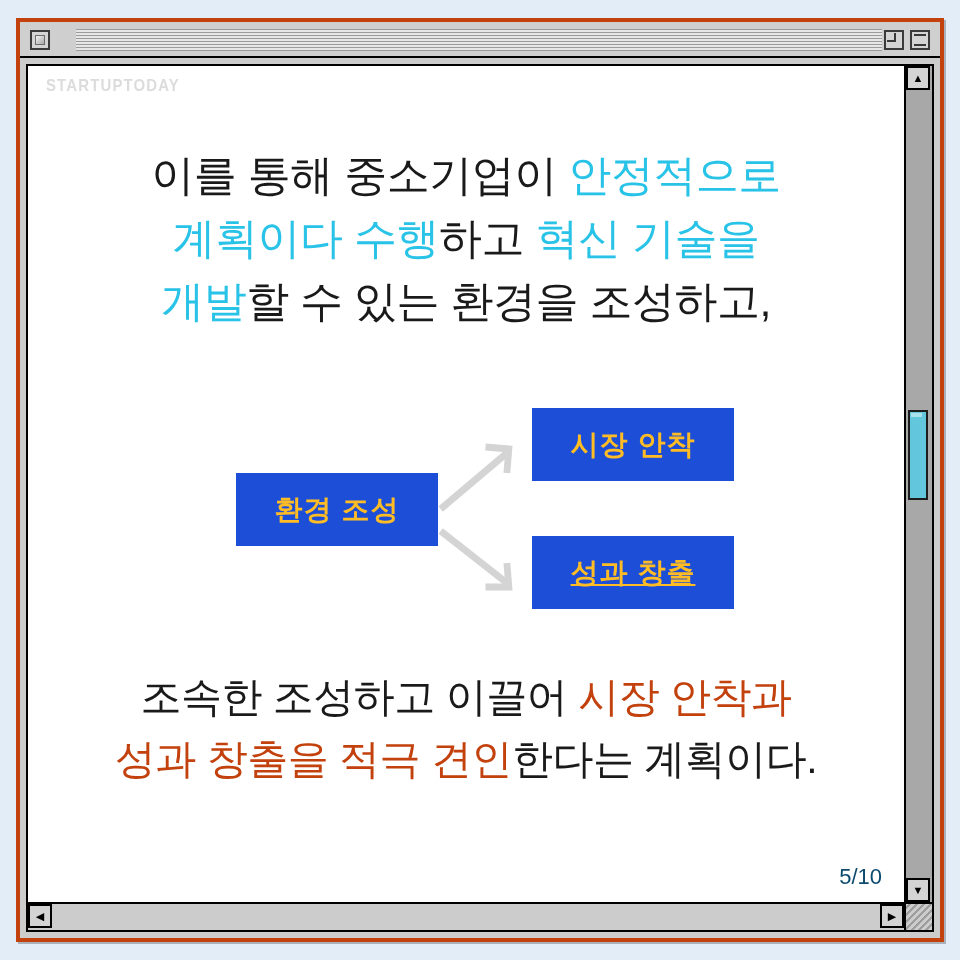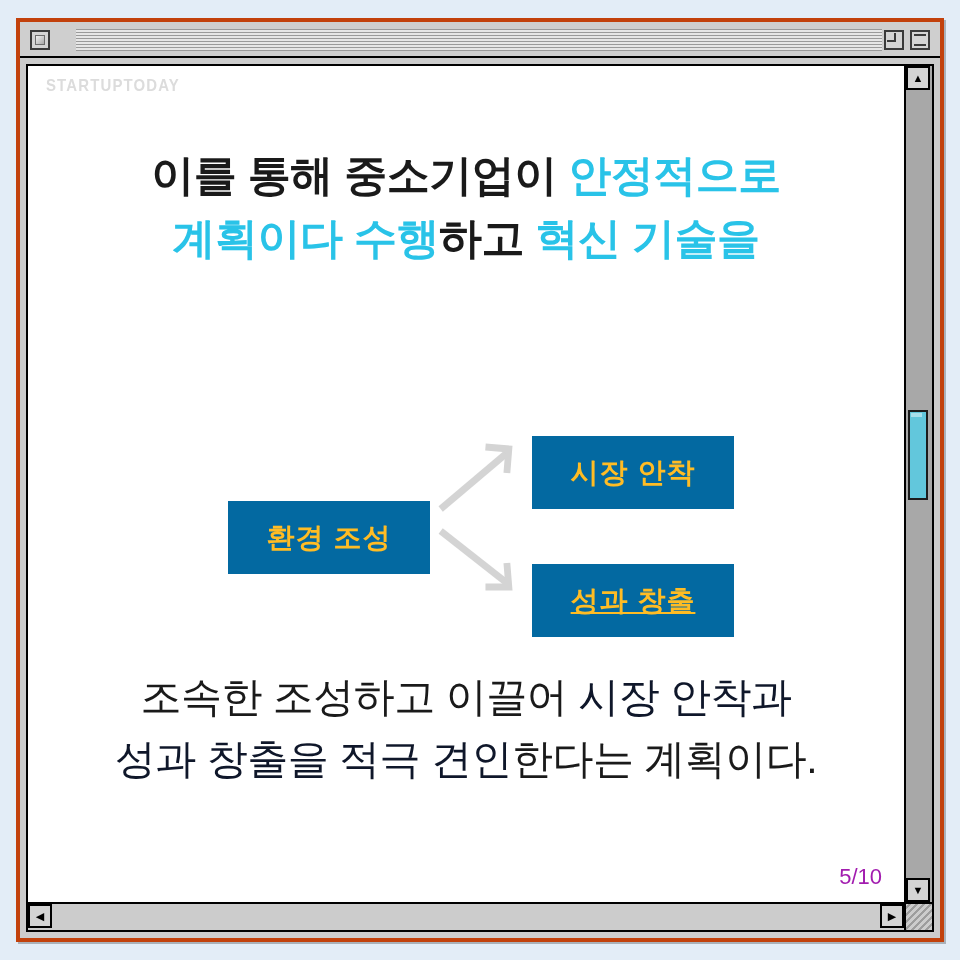--- a/index.html
+++ b/index.html
@@ -126,74 +126,72 @@
   #headline {
     position: absolute;
     left: 0;
     top: 78px;
     width: 100%;
     text-align: center;
     font-size: 43px;
     line-height: 63px;
     color: #1a1a1a;
     letter-spacing: -0.5px;
-    font-weight: bold;
   }
   #headline .hl { color: #29c3e8; }
 
   
   #diagram {
     position: absolute;
     left: 0;
     top: 325px;
     width: 100%;
     height: 230px;
   }
   .dbox {
     position: absolute;
-    background: #0369a1;
+    background: #1d4ed8;
     color: #ffbc24;
     font-size: 28px;
     font-weight: bold;
     letter-spacing: 1px;
     display: flex;
     align-items: center;
     justify-content: center;
-    margin-top: 28px;
-  }
-  #box-source { left: 200px; top: 82px;  width: 202px; height: 73px; }
+  }
+  #box-source { left: 208px; top: 82px;  width: 202px; height: 73px; }
   #box-top    { left: 504px; top: 17px;  width: 202px; height: 73px; }
   #box-bottom { left: 504px; top: 145px; width: 202px; height: 73px; text-decoration: underline; }
   #arrows {
     position: absolute;
     left: 0; top: 0;
     width: 100%; height: 100%;
   }
 
   
   #paragraph {
     position: absolute;
     left: 0;
     top: 600px;
     width: 100%;
     text-align: center;
     font-size: 41px;
     line-height: 62px;
     color: #1a1a1a;
     letter-spacing: -0.5px;
   }
-  #paragraph .hl { color: #0f172a; }
+  #paragraph .hl { color: #c2410c; }
 
   
   #page-counter {
     position: absolute;
     right: 22px;
     bottom: 12px;
     font-size: 22px;
-    color: #a21caf;
+    color: #0c4a6e;
   }
 
   
   #vscroll {
     position: absolute;
     right: 0; top: 0;
     width: 28px;
     bottom: 28px;
     background: #a8a8a8;
     border-left: 2px solid #000000;
@@ -279,20 +277,21 @@
 
   <div id="frame">
 
     <div id="content">
 
       <div id="watermark">STARTUPTODAY</div>
 
       <div id="headline">
           <div><span>이를 통해 중소기업이 </span><span class="hl">안정적으로</span></div>
           <div><span class="hl">계획이다 수행</span><span>하고 </span><span class="hl">혁신 기술을</span></div>
+          <div><span class="hl">개발</span><span>할 수 있는 환경을 조성하고,</span></div>
         </div>
 
       <div id="diagram">
         <svg id="arrows" viewBox="0 0 900 230" preserveAspectRatio="none">
           <g stroke="#d4d4d4" stroke-width="7" fill="none" stroke-linecap="butt">
             <line x1="424" y1="118" x2="492" y2="62"></line>
             <polyline points="470,56 494,58 492,82"></polyline>
             <line x1="424" y1="140" x2="492" y2="192"></line>
             <polyline points="470,196 494,196 492,172"></polyline>
           </g>

